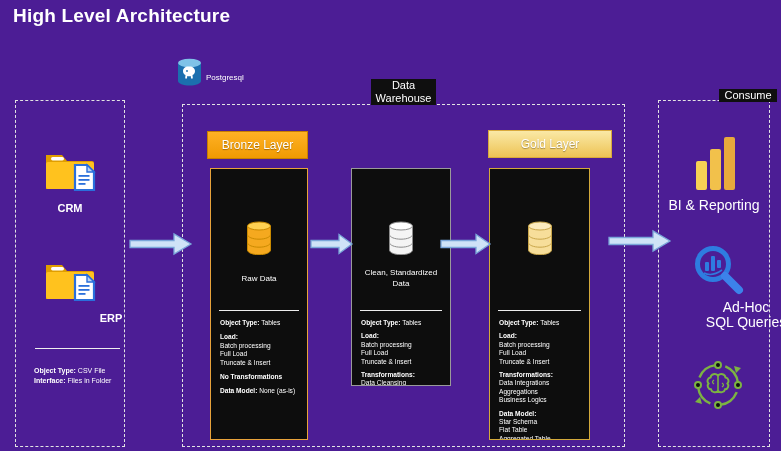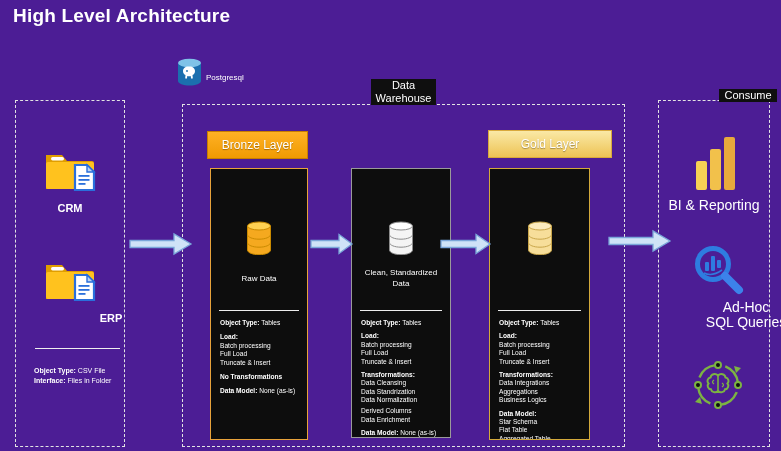--- a/index.html
+++ b/index.html
@@ -22,21 +22,21 @@
   .src-footer{left:34px;top:366px;font-size:7px;line-height:10px;}
   .src-footer b{font-weight:bold;}
   .layer-hdr{height:28px;box-sizing:border-box;text-align:center;line-height:26px;
              font-size:12px;font-weight:normal;color:#fff;z-index:2;
              text-shadow:0 1px 1px rgba(0,0,0,.35);}
   #hdr-bronze{left:207px;top:131px;width:101px;background:linear-gradient(180deg,#FFB125,#F09A02);border:1px solid #C87E00;}
   #hdr-silver{left:349px;top:131px;width:100px;background:linear-gradient(180deg,#F4F4F4,#A8A8A8);border:1px solid #8F8F8F;}
   #hdr-gold{left:488px;top:130px;width:124px;background:linear-gradient(180deg,#FAE9A6,#EDC355);border:1px solid #D9A93C;}
   .layer-box{top:168px;height:272px;box-sizing:border-box;background:#0d0d0d;overflow:hidden;}
   #box-bronze{left:210px;width:98px;border:1px solid #E8A33B;padding-left:12px;}
-  #box-silver{left:351px;width:100px;height:270px;border:1px solid #9A9A9A;}
+  #box-silver{left:351px;width:100px;height:218px;border:1px solid #9A9A9A;}
   #box-gold{left:489px;width:101px;border:1px solid #D2A93B;}
   .db-icon{position:absolute;top:52px;left:50%;transform:translateX(-50%);}
   .caption{position:absolute;top:94px;left:2px;right:2px;height:30px;display:flex;
            align-items:center;justify-content:center;text-align:center;
            font-size:8px;line-height:11px;white-space:pre-line;}
   .sep{position:absolute;top:141px;left:8px;right:8px;border-top:1px solid #ededed;}
   .details{position:absolute;top:150px;left:9px;right:3px;font-size:6.6px;line-height:8.4px;}
   .details b{font-weight:bold;}
   .dgap{height:5px;}
   #box-bronze .dgap{height:6px;}

